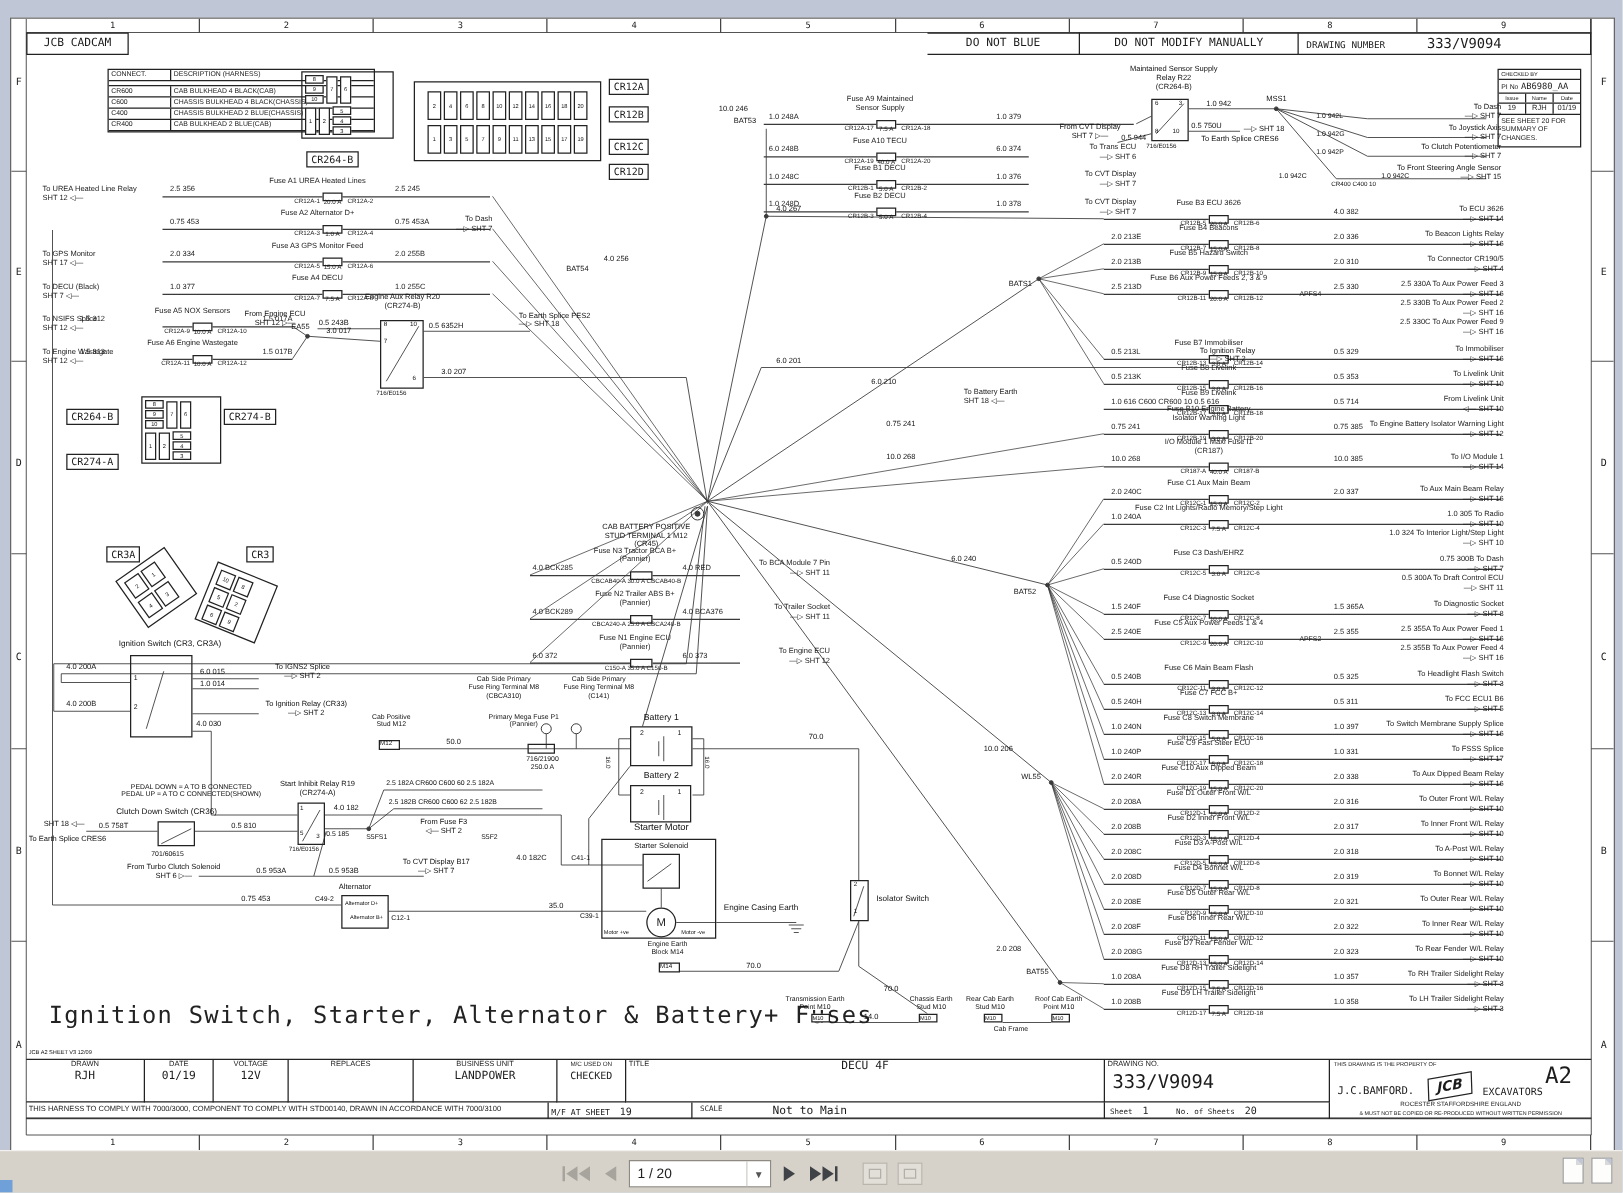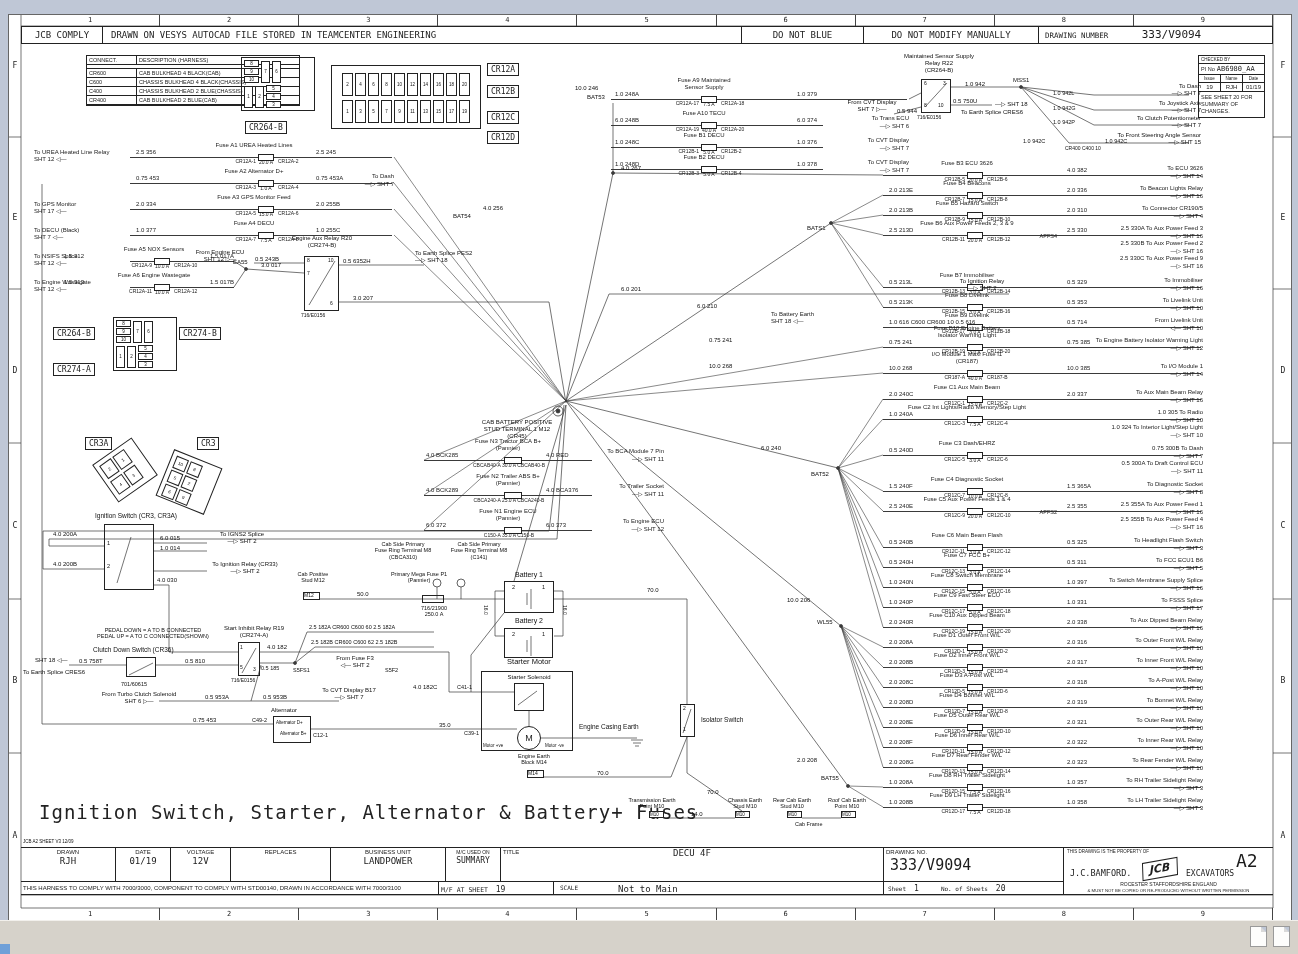--- a/index.html
+++ b/index.html
@@ -273,22 +273,21 @@
         <div class="rletter" style="left: 0px; top: 351px;">D</div>
         <div class="rletter" style="left: 1268px; top: 351px;">D</div>
         <div class="rletter" style="left: 0px; top: 506px;">C</div>
         <div class="rletter" style="left: 1268px; top: 506px;">C</div>
         <div class="rletter" style="left: 0px; top: 661px;">B</div>
         <div class="rletter" style="left: 1268px; top: 661px;">B</div>
         <div class="rletter" style="left: 0px; top: 816px;">A</div>
         <div class="rletter" style="left: 1268px; top: 816px;">A</div>
       </div>
 
-    <div class="hcell" style="left:12px;width:82px;border-left:1px solid #222;">JCB COMPLY</div>
-    <div class="hcell" style="left:94px;width:639px;text-align:left;padding-left:8px;">DRAWN ON VESYS AUTOCAD FILE STORED IN TEAMCENTER ENGINEERING</div>
+    <div class="hcell" style="left:12px;width:82px;border-left:1px solid #222;">JCB CADCAM</div>
     <div class="hcell" style="left:733px;width:122px;">DO NOT BLUE</div>
     <div class="hcell" style="left:855px;width:175px;">DO NOT MODIFY MANUALLY</div>
     <div class="hcell" style="left:1030px;width:234px;text-align:left;padding-left:6px;">
       <span style="font-size:7.5px;">DRAWING NUMBER</span>
       <span style="font-size:11px;margin-left:28px;">333/V9094</span>
     </div>
 
     <div class="abs" id="ctable">
         <div class="trow">
           <div class="c1">CONNECT.</div>
@@ -1020,21 +1019,21 @@
       <div class="tbc" style="left:210px;top:0;width:100px;height:34px;">
         <div class="tbl" style="text-align:center;">REPLACES</div>
         <div class="tbv"></div>
       </div>
       <div class="tbc" style="left:310px;top:0;width:115px;height:34px;">
         <div class="tbl" style="text-align:center;">BUSINESS UNIT</div>
         <div class="tbv">LANDPOWER</div>
       </div>
       <div class="tbc" style="left:425px;top:0;width:55px;height:34px;">
         <div class="tbl" style="text-align:center;font-size:5px;">M/C USED ON</div>
-        <div class="tbv" style="font-size:8px;">SUMMARY</div>
+        <div class="tbv" style="font-size:8px;">CHECKED</div>
       </div>
       <div class="tbc" style="left:480px;top:0;width:383px;height:34px;">
         <div class="tbl" style="position:absolute;left:0;top:0;">TITLE</div>
         <div style="text-align:center;font-size:9px;">DECU 4F</div>
       </div>
       <div class="tbc" style="left:863px;top:0;width:180px;height:34px;">
         <div class="tbl">DRAWING NO.</div>
         <div style="font-size:15px;padding-left:6px;">333/V9094</div>
       </div>
       <div class="tbc" style="left:0;top:34px;width:418px;height:13px;border-left:none;">
@@ -1240,19 +1239,43 @@
       <div class="slab" style="left: 929px; top: 88px; font-size: 5px; text-align: left;">10</div>
       <div class="slab boxy" style="left: 294px; top: 577px; font-size: 5px; width: 17px; text-align: left;">M12</div>
       <div class="slab boxy" style="left: 518px; top: 755px; font-size: 5px; width: 17px; text-align: left;">M14</div>
       <div class="slab boxy" style="left: 640px; top: 796px; font-size: 4.5px; width: 15px; text-align: left;">M10</div>
       <div class="slab boxy" style="left: 726px; top: 796px; font-size: 4.5px; width: 15px; text-align: left;">M10</div>
       <div class="slab boxy" style="left: 778px; top: 796px; font-size: 4.5px; width: 15px; text-align: left;">M10</div>
       <div class="slab boxy" style="left: 832px; top: 796px; font-size: 4.5px; width: 15px; text-align: left;">M10</div>
     </div>
 
   <div id="toolbar">
+    <div class="tb-center">
+      <span class="navbtn dis">
+          <span class="nbar"></span>
+          <i class="tri left"></i>
+          <i class="tri left"></i>
+        </span>
+      <span class="navbtn dis">
+          <i class="tri left"></i>
+        </span>
+      <div id="pagebox">
+        <span>1 / 20</span>
+        <span class="caret">▼</span>
+      </div>
+      <span class="navbtn">
+          <i class="tri right"></i>
+        </span>
+      <span class="navbtn">
+          <i class="tri right"></i>
+          <i class="tri right"></i>
+          <span class="nbar"></span>
+        </span>
+      <span class="xferbtn" style="margin-left:10px;"></span>
+      <span class="xferbtn"></span>
+    </div>
     <div class="thumbs">
       <span class="thumb"></span>
       <span class="thumb"></span>
     </div>
   </div>
   <div id="bluechip"></div>
 </div>
 
 </body></html>

